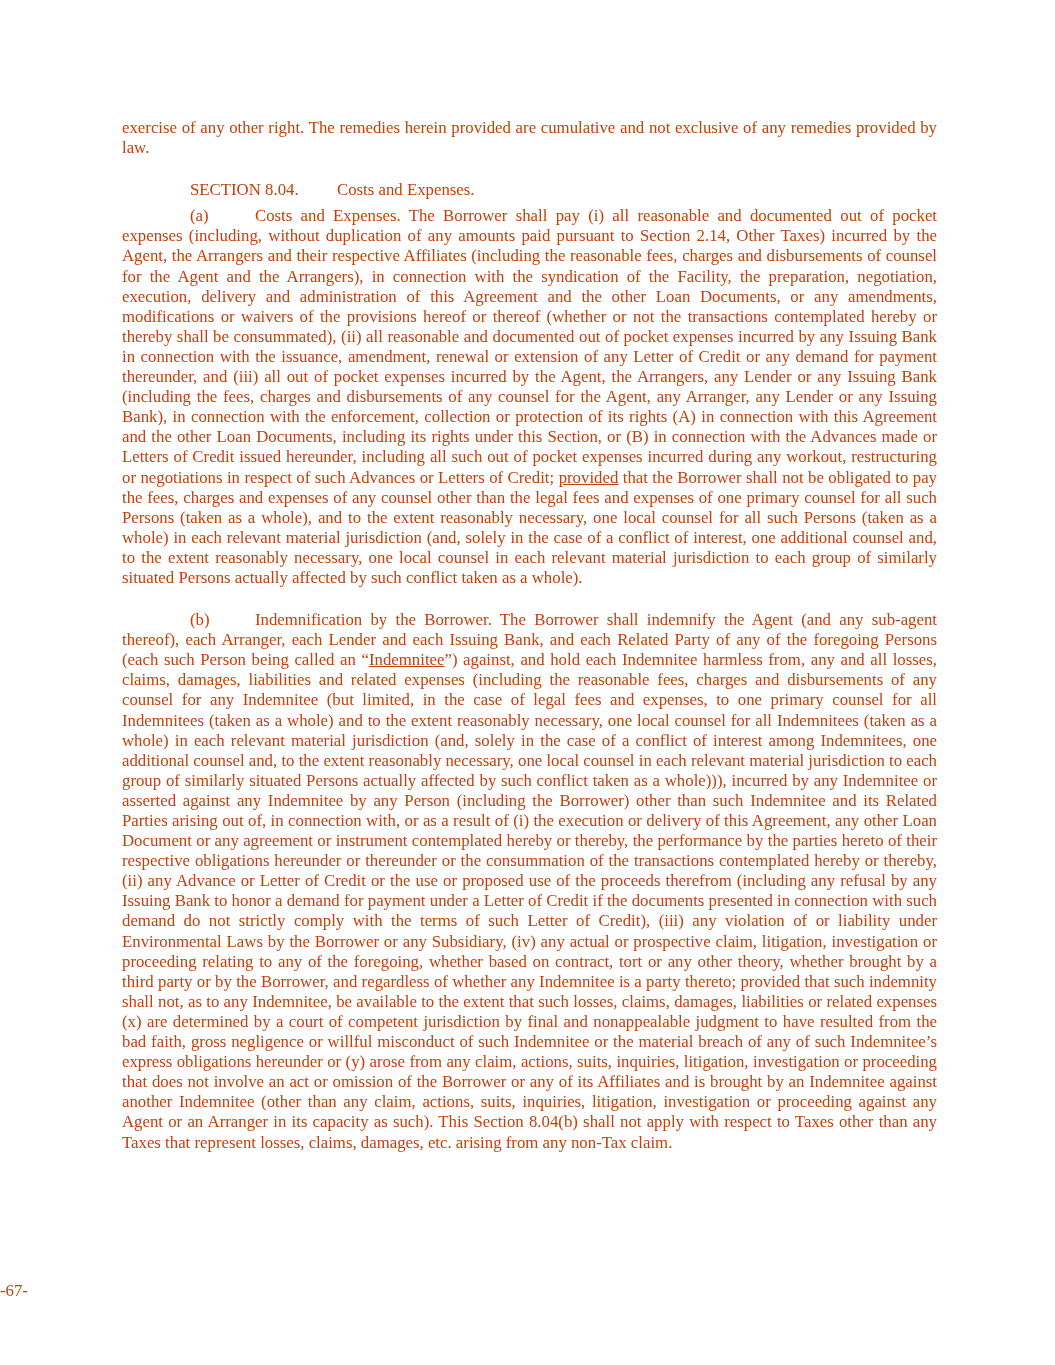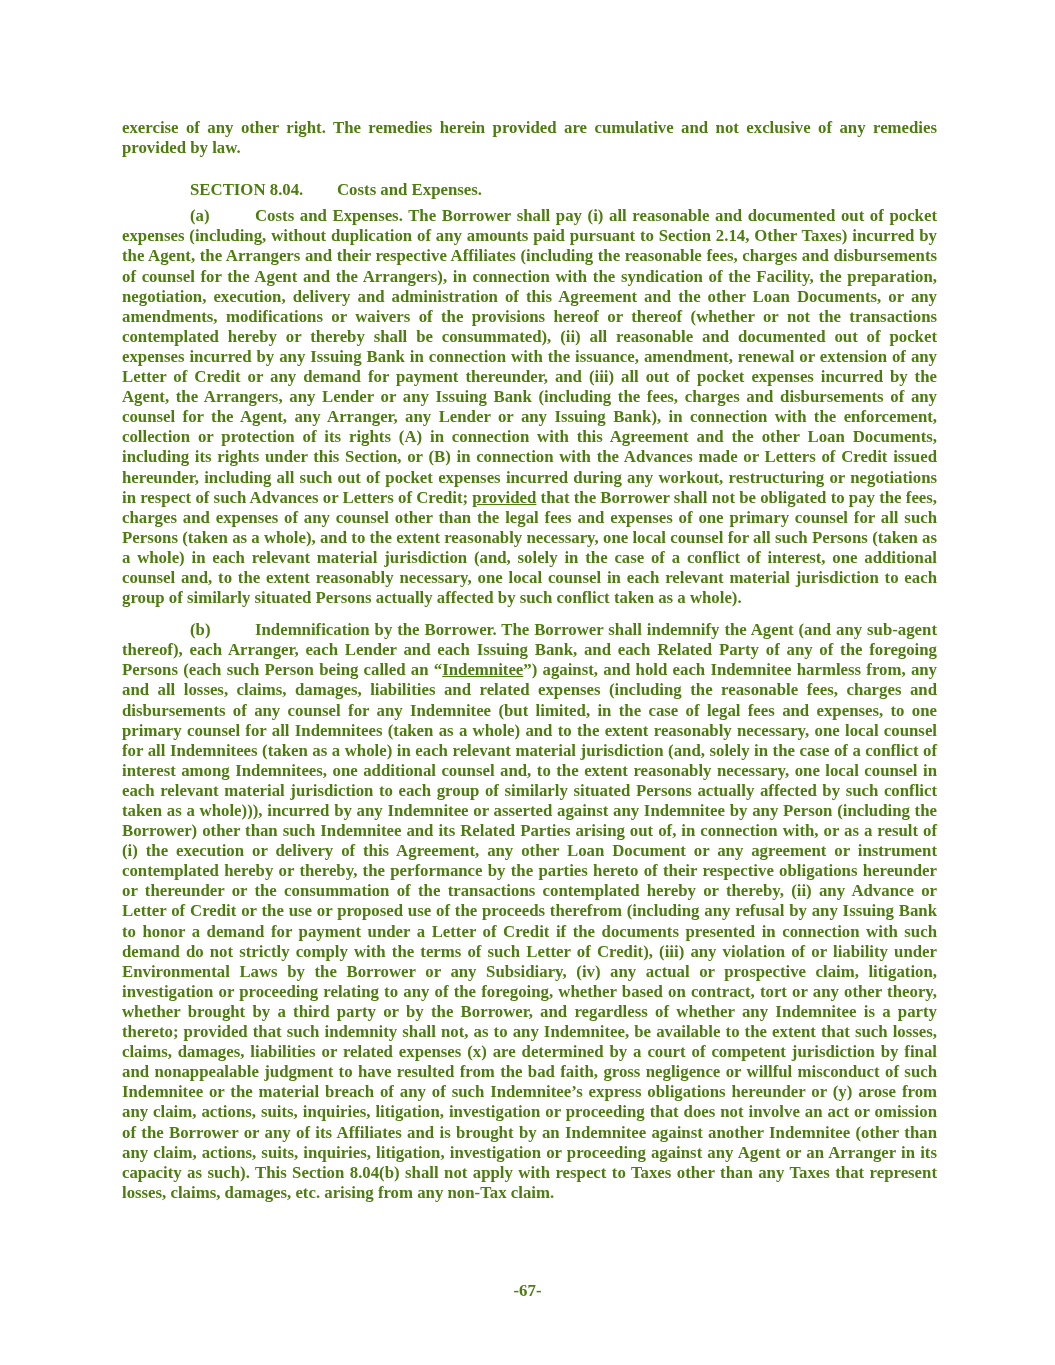--- a/index.html
+++ b/index.html
@@ -5,24 +5,23 @@
   html, body {
     margin: 0;
     padding: 0;
     background: #e8e8e8;
   }
   .page {
     position: relative;
     width: 1055px;
     height: 1365px;
     background: #ffffff;
-    color: #4d7c0f;
+    color: #c2410c;
     font-family: "Liberation Serif", serif;
     overflow: hidden;
-    font-weight: bold;
   }
   .content {
     position: absolute;
     left: 122px;
     top: 118px;
     width: 815px;
     font-size: 16.8px;
     line-height: 20.1px;
     text-align: justify;
   }
@@ -31,21 +30,21 @@
   }
   p.intro {
     margin-bottom: 22px;
   }
   p.heading {
     margin-bottom: 6px;
     text-indent: 68px;
     text-align: left;
   }
   p.para-a {
-    margin-bottom: 12px;
+    margin-bottom: 22px;
   }
   p.lettered {
     text-indent: 68px;
   }
   .h-label {
     display: inline-block;
     width: 147px;
     text-indent: 0;
   }
   .p-label {
@@ -54,21 +53,21 @@
     text-indent: 0;
   }
   .u {
     text-decoration: underline;
   }
   .page-number {
     position: absolute;
     top: 1281px;
     left: 0;
     width: 100%;
-    text-align: center;
+    text-align: left;
     font-size: 16.8px;
     line-height: 20.1px;
   }
 </style>
 </head>
 <body>
 
 <div class="page">
   <div class="content">
 

